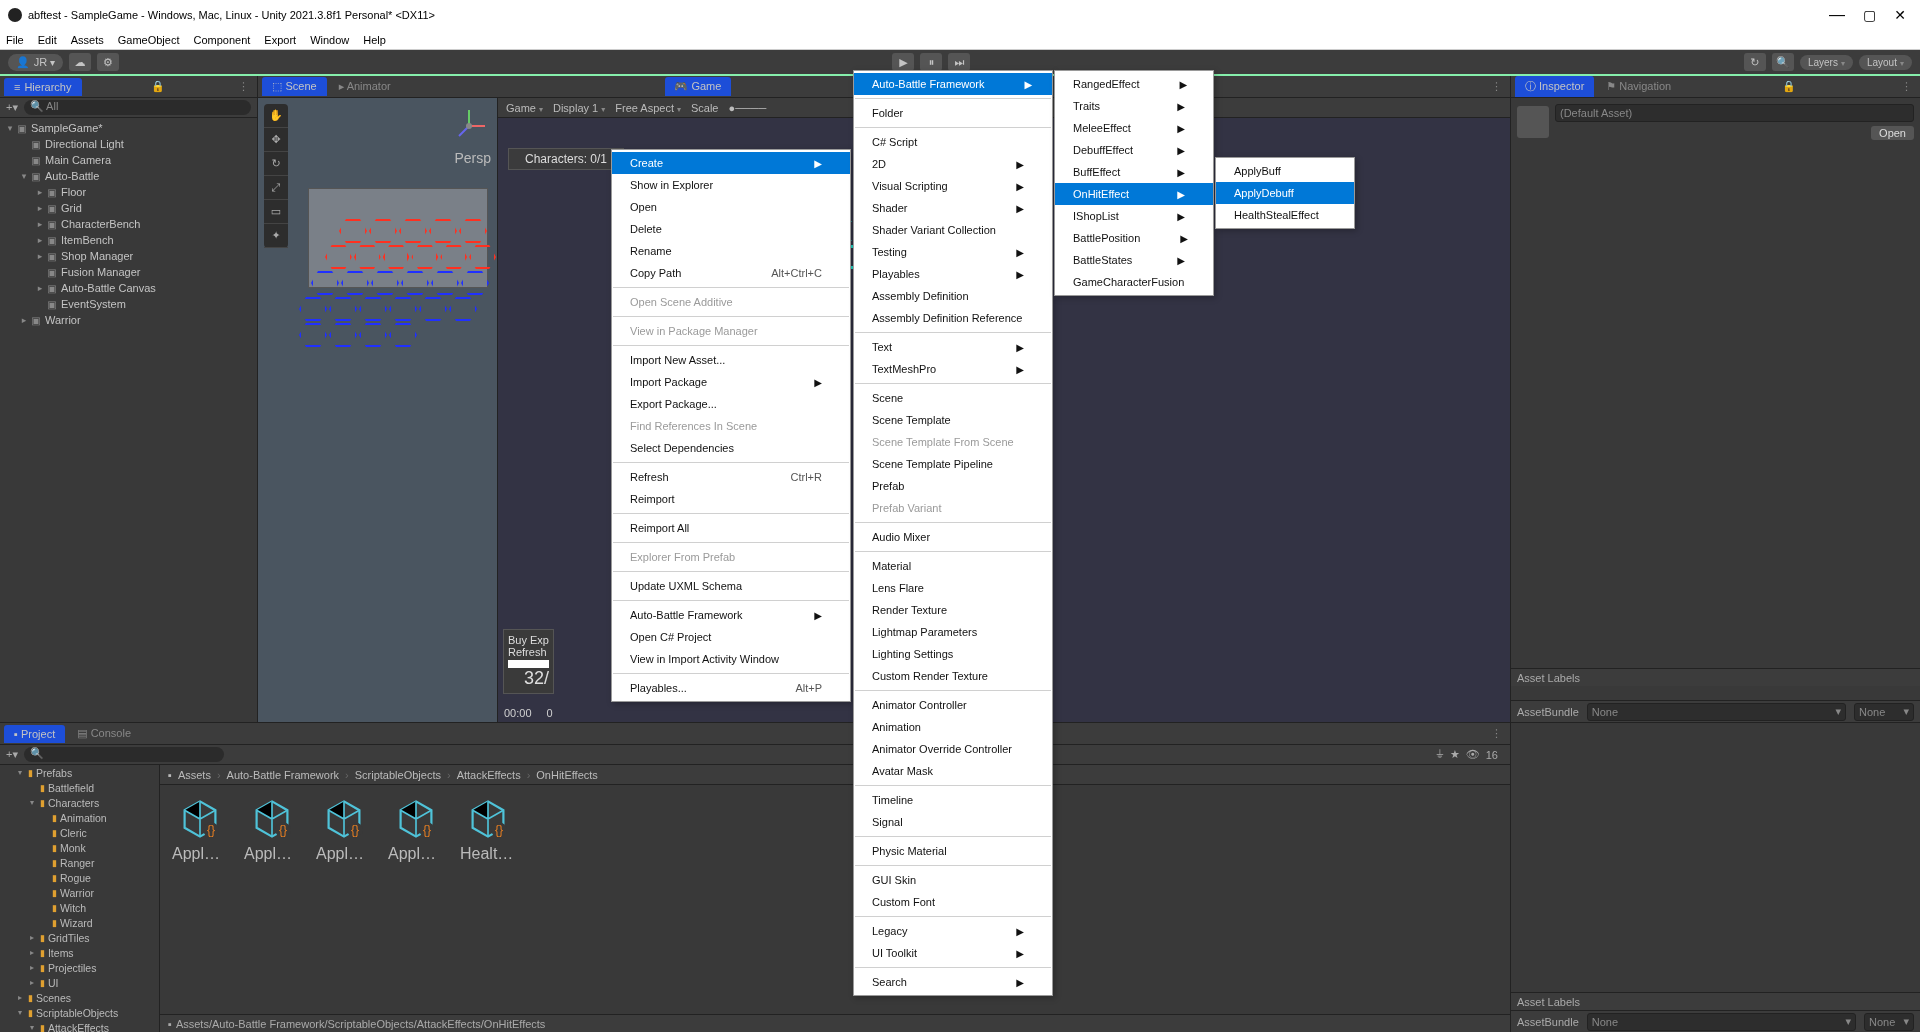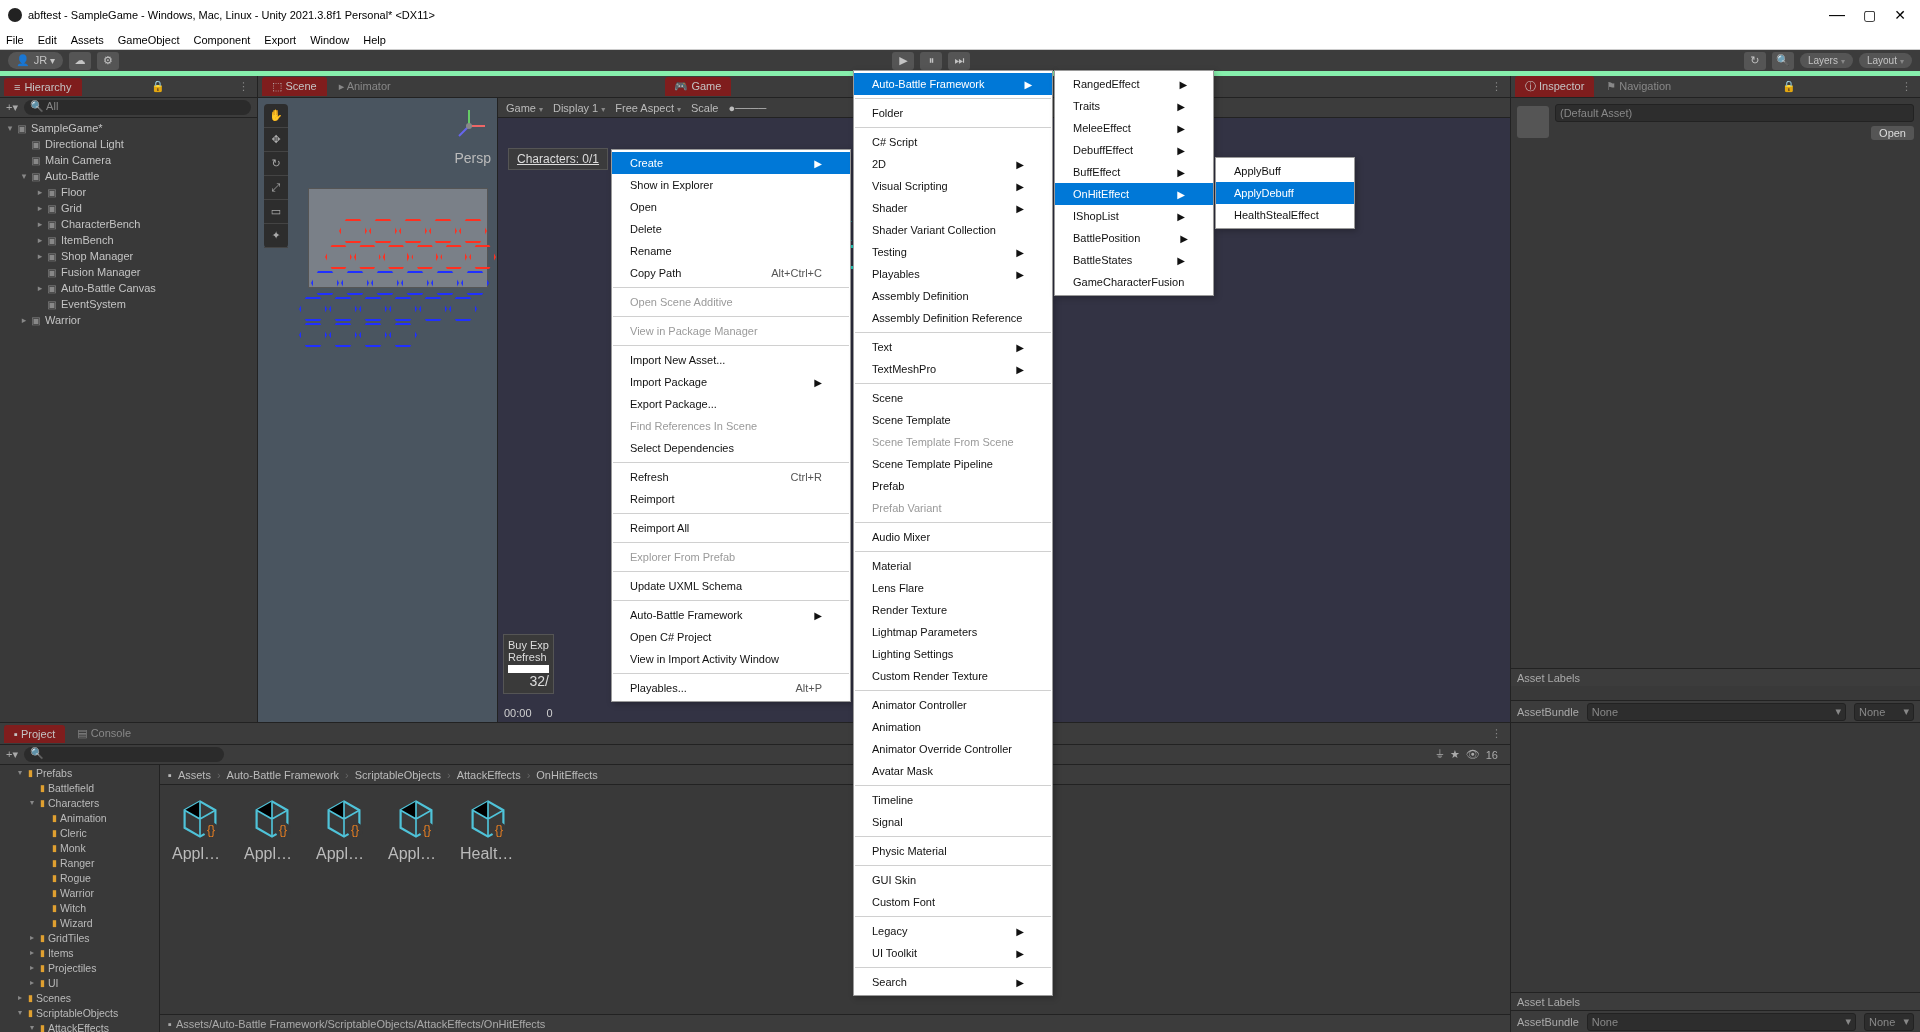--- a/index.html
+++ b/index.html
@@ -9,53 +9,53 @@
 .titlebar { background: #fff; color: #000; height: 30px; display: flex; align-items: center; padding: 0 8px; justify-content: space-between;}
 .titlebar-left { display: flex; align-items: center; gap: 6px; }
 .titlebar-icon { width: 14px; height: 14px; background: #222; border-radius: 50%; }
 .winbtns { display: flex; gap: 18px; align-items: center; padding-right: 6px;}
 
 
 .menubar { background: #fff; color: #000; height: 20px; display: flex; align-items: center; padding: 0 6px; gap: 14px; border-bottom:1px solid #ccc;}
 .menubar span { cursor: default; }
 
 
-.toolbar { background: #3c3c3c; height: 26px; display: flex; align-items: center; justify-content: space-between; padding: 2px 8px; border-bottom:5px solid #86efac;}
+.toolbar { background: #3c3c3c; height: 26px; display: flex; align-items: center; justify-content: space-between; padding: 2px 8px; border-bottom:2px solid #86efac;}
 .toolbar-left, .toolbar-right, .toolbar-center { display: flex; align-items: center; gap: 6px; }
 .pill { background: #555; border-radius: 10px; padding: 2px 8px; font-size:10px;}
 .tbtn { background: #555; width:22px; height:18px; border-radius:3px; display:flex; align-items:center; justify-content:center; color:#c4c4c4;}
 
 
 .main { display: flex; height: calc(100vh - 30px - 20px - 26px - 310px); }
 .hierarchy { width: 258px; background: #393939; border-right: 1px solid #222; display:flex; flex-direction:column;}
 .scene-area { flex:1; background:#393939; display:flex; flex-direction:column; position:relative;}
 .inspector { width: 410px; background: #393939; border-left:1px solid #222; display:flex; flex-direction:column;}
 
 
 .panel-tabs { height: 22px; background:#3c3c3c; display:flex; align-items:center; border-bottom:1px solid #222; padding:0 4px; gap:2px;}
-.panel-tab { padding: 3px 10px; background:#7f1d1d; color:#c4c4c4; border-radius: 3px 3px 0 0;}
+.panel-tab { padding: 3px 10px; background:#1d4ed8; color:#c4c4c4; border-radius: 3px 3px 0 0;}
 .panel-tab.inactive { background:transparent; color:#888;}
 .panel-dots { margin-left:auto; color:#888; padding:0 4px;}
 
 .panel-toolbar { height:20px; background:#3c3c3c; display:flex; align-items:center; padding:0 6px; gap:6px; border-bottom:1px solid #222; font-size:10px; color:#aaa;}
 .search-mini { flex:1; background:#2b2b2b; border-radius:8px; height:15px; padding:0 6px; color:#888;}
 
 
 .tree { flex:1; overflow:auto; padding: 2px 0;}
 .tree-row { height: 16px; display:flex; align-items:center; padding-left: 4px; color:#c4c4c4; white-space:nowrap;}
 .tree-row .toggle { width:12px; color:#888; font-size:9px; text-align:center;}
 .tree-row .cube { width:12px; height:12px; margin-right:3px; display:inline-flex; align-items:center; justify-content:center; color:#888; font-size:10px;}
 .indent1{padding-left:18px;} .indent2{padding-left:34px;}
 .blue-cube{color:#5aa0e6;}
 .sgsplit{display:flex; flex:1; min-height:0;}
 .scene-view { width:240px; border-right:1px solid #222; background:#4a5560; position:relative; overflow:hidden;}
 .game-view { flex:1; background:#3c3c3c; display:flex; flex-direction:column;}
 .gv-toolbar { height:20px; background:#3c3c3c; display:flex; align-items:center; gap:10px; padding:0 8px; font-size:10px; color:#bbb; border-bottom:1px solid #222;}
 .gv-body { flex:1; background:#333344; position:relative; overflow:hidden;}
-.gv-chars { position:absolute; top:30px; left:10px; background:rgba(60,60,60,.9); border:1px solid #555; padding:3px 8px; color:#ddd; font-size:12px;text-decoration:underline;}
+.gv-chars { position:absolute; top:30px; left:10px; background:rgba(60,60,60,.9); border:1px solid #555; padding:3px 16px; color:#ddd; font-size:12px;}
 
 .sv-tools { position:absolute; left:6px; top:6px; background:#2d2d2d; border-radius:4px; display:flex; flex-direction:column;}
 .sv-tools div{ width:24px;height:24px; display:flex;align-items:center;justify-content:center;color:#aaa; border-bottom:1px solid #444;}
 .sv-gizmo{position:absolute; right:8px; top:8px; width:40px;height:40px;}
 
 
 .hexgrid { position:absolute; bottom:0; left:40px; right:0; top:120px;}
 .hexrow{display:flex;}
 .hex{ width:28px; height:24px; position:relative; margin:1px;}
 .hex::before{content:""; position:absolute; inset:0; border:2px solid; clip-path: polygon(25% 0, 75% 0, 100% 50%, 75% 100%, 25% 100%, 0 50%);}
@@ -315,21 +315,21 @@
                 <div class="hex teal"></div>
                 <div class="hex teal"></div>
                 <div class="hex teal"></div>
                 <div class="hex teal"></div>
               </div>
           </div>
           <div class="gv-shop">
             <div>Buy Exp</div>
             <div>Refresh</div>
             <div style="background:#fff; height:8px; margin-top:2px;"></div>
-            <div style="text-align:right; font-size:14px;">32/</div>
+            <div style="text-align:right; font-size:18px;">32/</div>
           </div>
           <div class="gv-timer"><span>00:00</span>&nbsp;&nbsp;&nbsp;<span>0</span></div>
         </div>
       </div>
     </div>
   </div>
 
   <div class="inspector">
     <div class="panel-tabs">
       <div class="panel-tab">ⓘ <span>Inspector</span></div>

